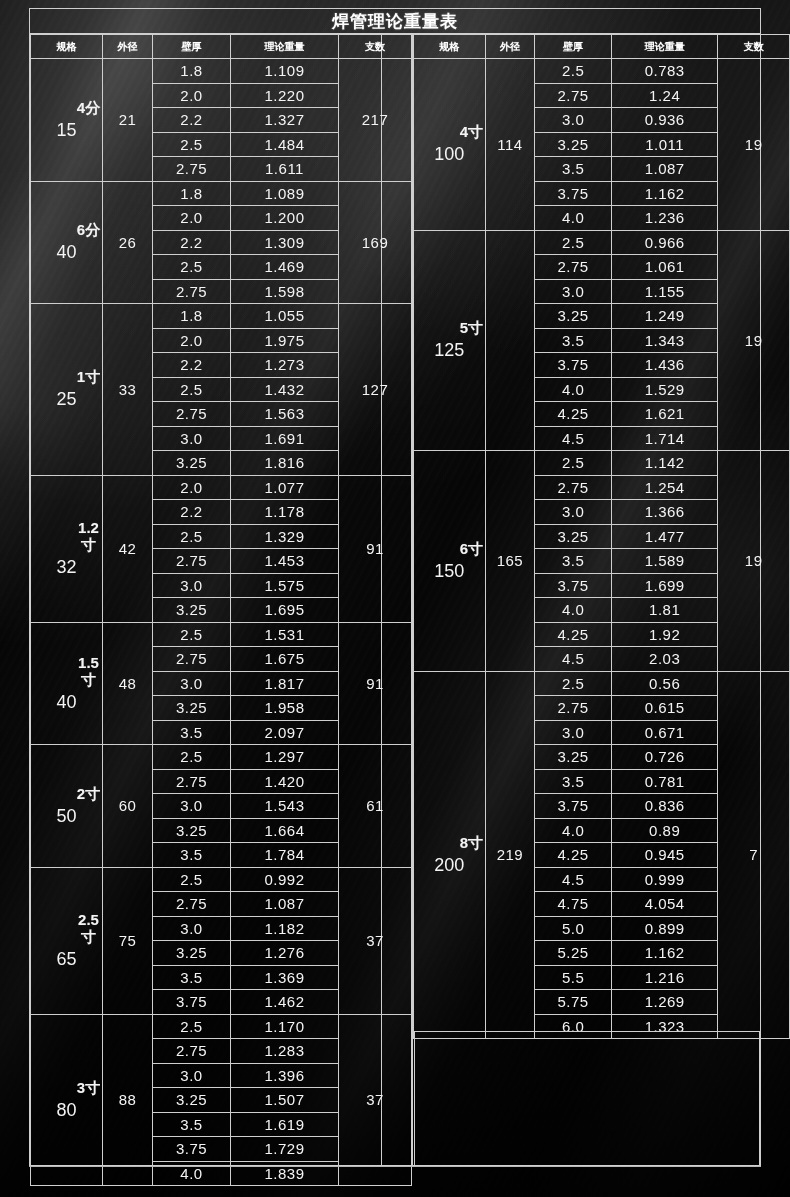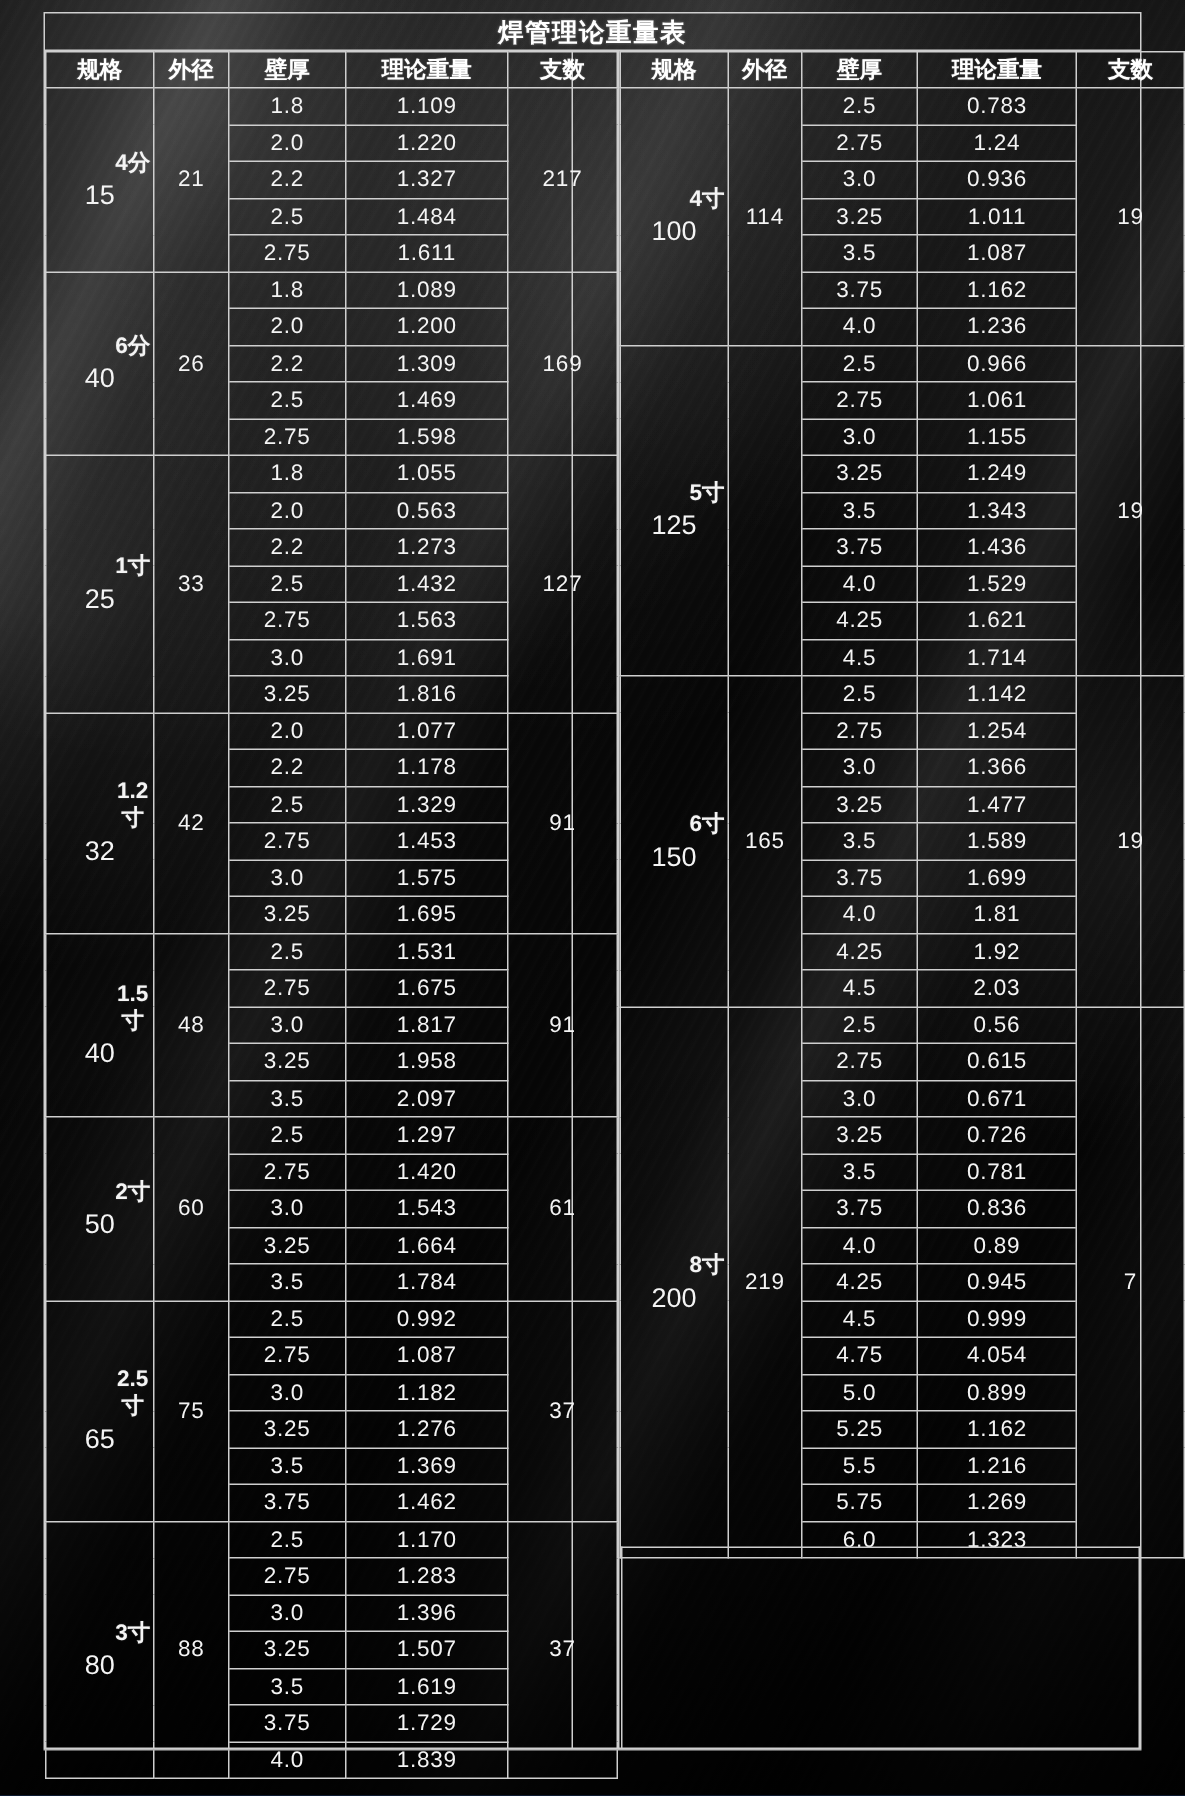--- a/index.html
+++ b/index.html
@@ -7,21 +7,21 @@
   html, body {
     margin: 0; padding: 0;
     width: 790px; height: 1197px;
     background: #000;
     font-family: "Liberation Sans", "DejaVu Sans", sans-serif;
   }
   #page {
     position: relative;
     width: 790px; height: 1197px;
     overflow: hidden;
-    background: #3b82f6;
+    background: #14532d;
   }
   
   #bg {
     position: absolute; inset: 0;
     background:
       linear-gradient(115deg,
         rgba(255,255,255,0.00) 0%,
         rgba(255,255,255,0.05) 7%,
         rgba(255,255,255,0.13) 11%,
         rgba(255,255,255,0.03) 16%,
@@ -92,21 +92,21 @@
 
   .sub table { border-collapse: collapse; table-layout: fixed; }
   .sub td, .sub th {
     border: 1px solid #cfcfcf;
     text-align: center; vertical-align: middle;
     padding: 0; font-weight: normal;
     color: #f4f4f4;
   }
   .hdr th {
     height: 24px;
-    font-size: 15px;
+    font-size: 10px;
     font-weight: bold;
     color: #ffffff;
     text-shadow: 0 0 1px rgba(255,255,255,.4);
   }
   .c-spec { width: 72px; }
   .c-od   { width: 50px; }
   .c-wall { width: 78px; }
   .c-wt   { width: 108px; }
   .c-qty  { width: 73px; }
 
@@ -226,21 +226,21 @@
               <span class="spec-cn glow">1寸</span>
               <span class="spec-mm">25</span>
             </td>
             <td class="c-od cell-num" rowspan="7">33</td>
             <td class="c-wall cell-num">1.8</td>
             <td class="c-wt cell-num">1.055</td>
             <td class="c-qty cell-num" rowspan="7">127</td>
           </tr>
           <tr class="row-h">
             <td class="c-wall cell-num">2.0</td>
-            <td class="c-wt cell-num">0.563</td>
+            <td class="c-wt cell-num">1.975</td>
           </tr>
           <tr class="row-h">
             <td class="c-wall cell-num">2.2</td>
             <td class="c-wt cell-num">1.273</td>
           </tr>
           <tr class="row-h">
             <td class="c-wall cell-num">2.5</td>
             <td class="c-wt cell-num">1.432</td>
           </tr>
           <tr class="row-h">

